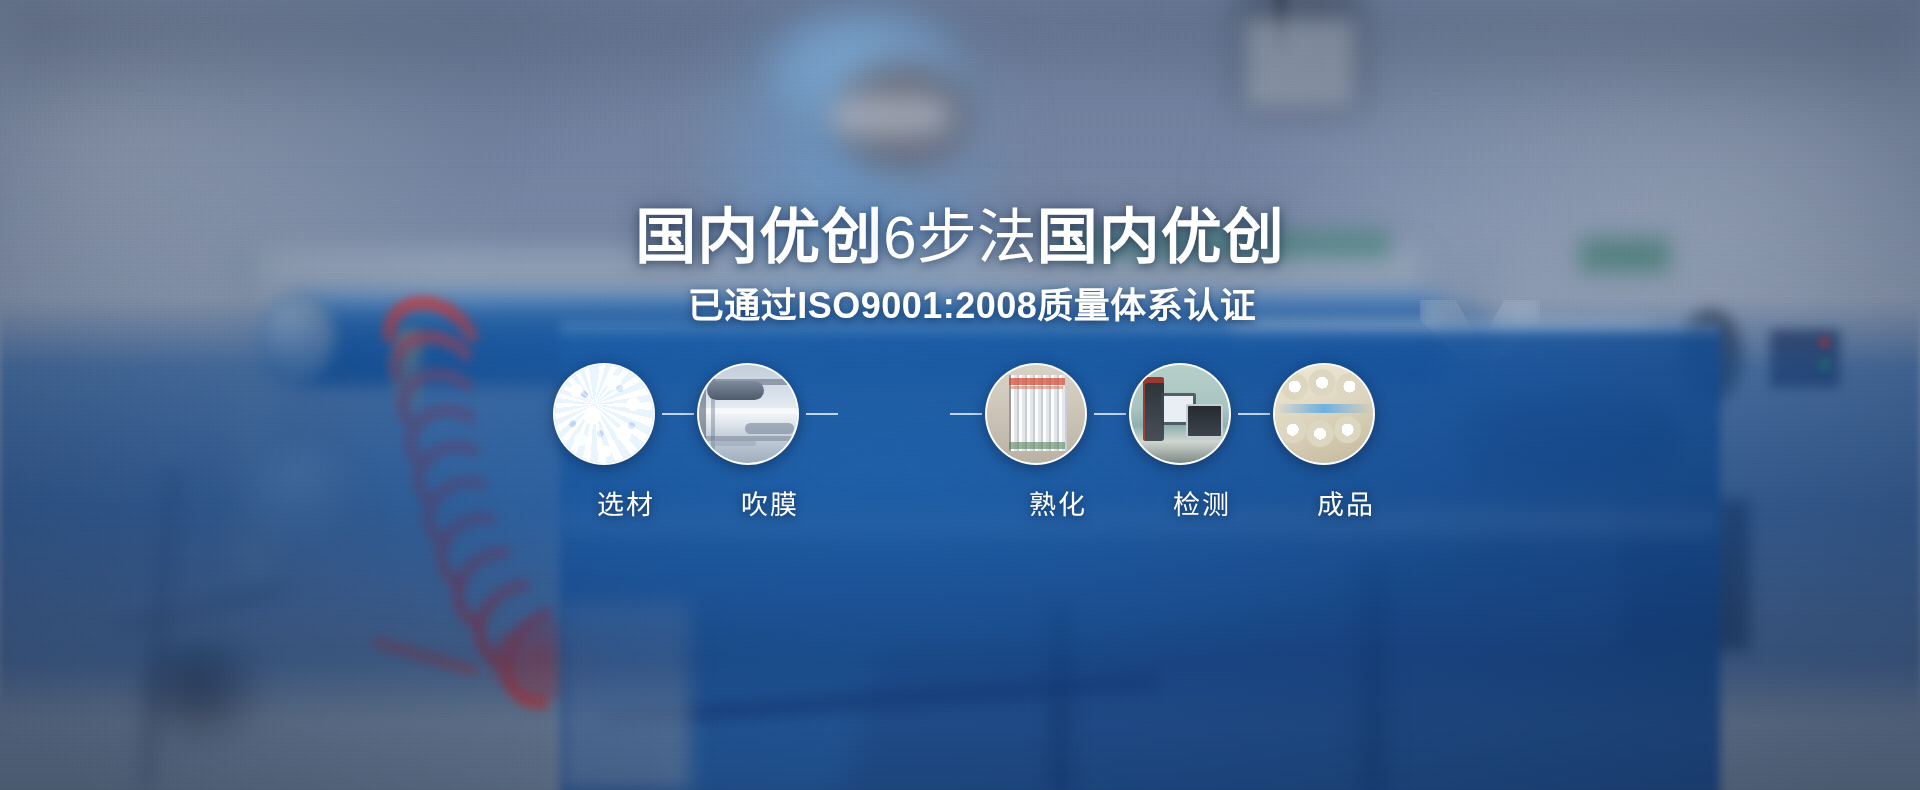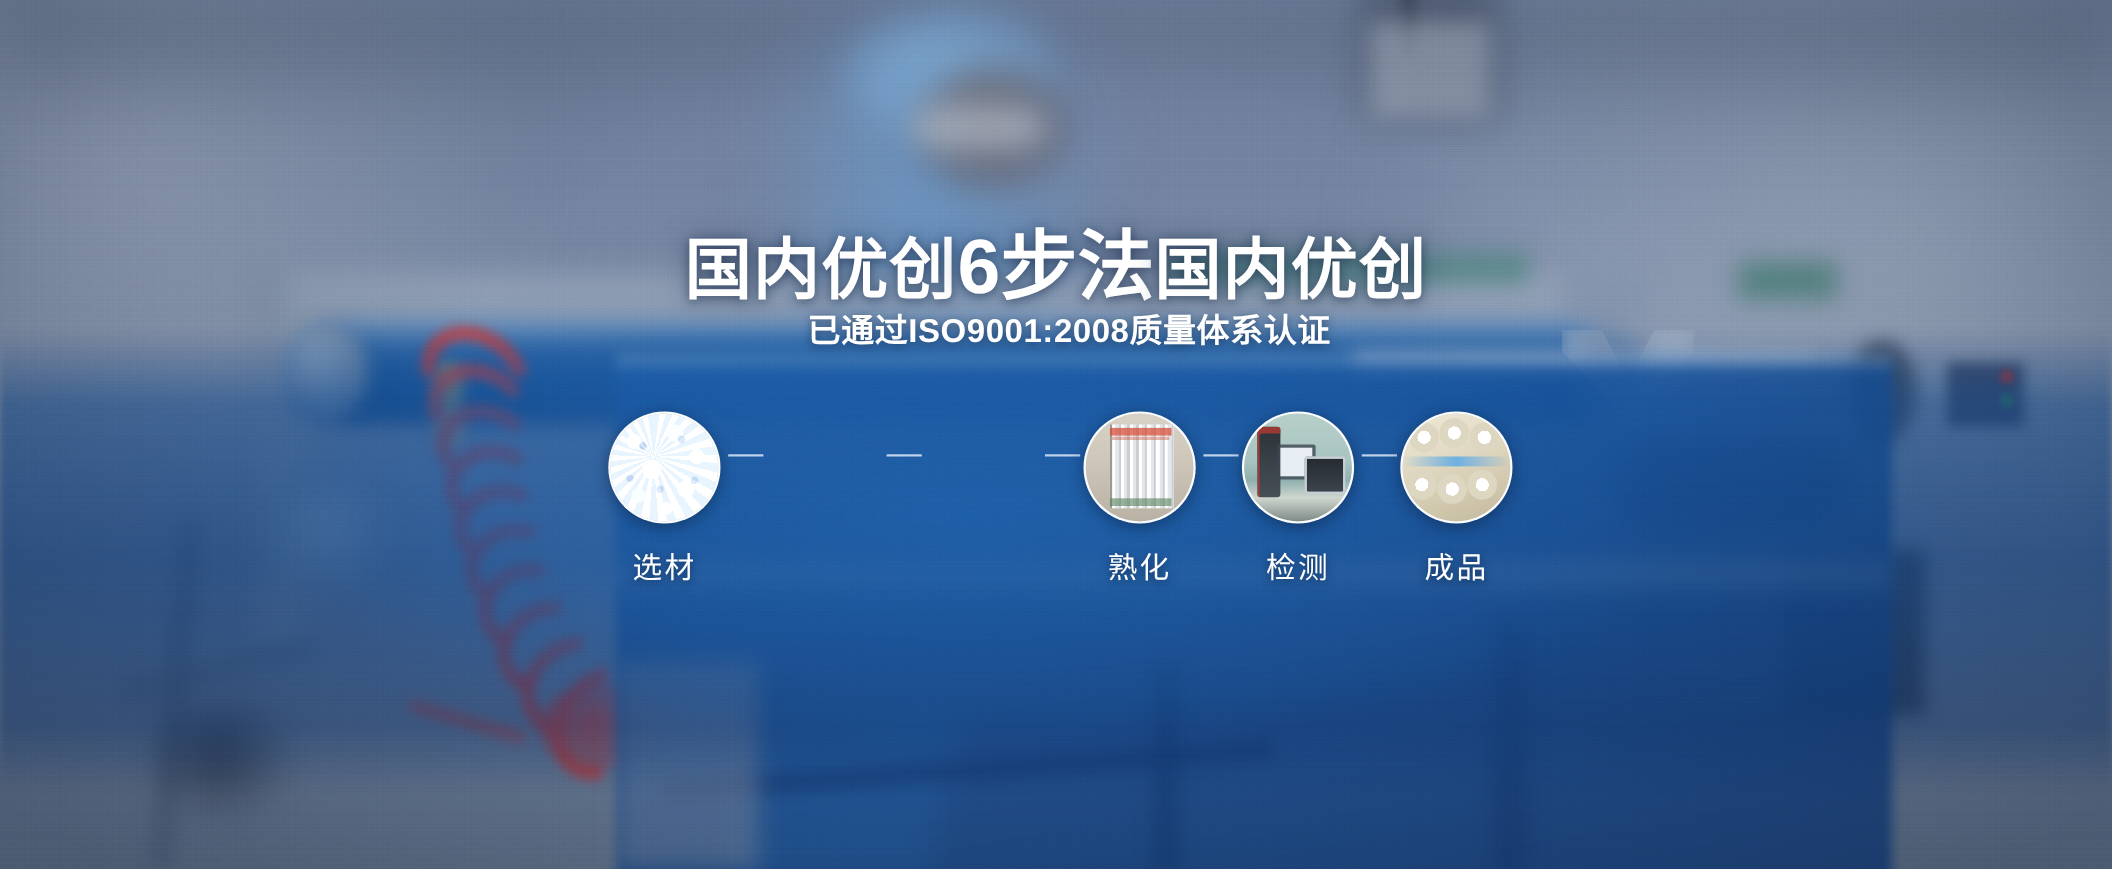--- a/index.html
+++ b/index.html
@@ -342,53 +342,53 @@
     text-shadow: 0 2px 10px rgba(8,26,56,.55), 0 0 26px rgba(10,30,64,.35);
   }
   .headline .seg-a,
   .headline .seg-c {
     font-size: 61px;
     font-weight: 700;
     letter-spacing: 1px;
     vertical-align: baseline;
   }
   .headline .seg-b {
-    font-size: 70px;
-    font-weight: 700;
+    font-size: 60px;
+    font-weight: 400;
     letter-spacing: 0px;
     vertical-align: baseline;
   }
 
   .subheadline {
     position: absolute;
     left: 0; right: 0;
     top: 276px;
     text-align: center;
     white-space: nowrap;
     color: #ffffff;
-    font-size: 30px;
+    font-size: 36px;
     font-weight: 700;
     letter-spacing: .5px;
     text-shadow: 0 2px 9px rgba(8,26,56,.6);
     margin-left: 24px;
   }
 
   
   .steps {
     position: absolute;
     left: 553px;
     top: 363px;
     width: 822px;
     height: 170px;
   }
   .step {
     position: absolute;
-    top: 11px;
+    top: 0;
     width: 102px;
-    text-align: center;
+    text-align: right;
   }
   .step-circle {
     width: 102px;
     height: 102px;
     border-radius: 50%;
     border: 2px solid rgba(255,255,255,.92);
     box-sizing: border-box;
     overflow: hidden;
     position: relative;
     box-shadow: 0 3px 14px rgba(6,22,48,.45);
@@ -626,20 +626,26 @@
     <div class="steps">
 
       <div class="step" style="left:0px">
         <div class="step-circle">
           <div class="thumb t-pellets"></div>
         </div>
         <div class="step-label">选材</div>
       </div>
       <div class="connector" style="left:109px"></div>
 
+      <div class="step" style="left:144px">
+        <div class="step-circle">
+          <div class="thumb t-blow"></div>
+        </div>
+        <div class="step-label">吹膜</div>
+      </div>
       <div class="connector" style="left:253px"></div>
 
       <div class="connector" style="left:397px"></div>
 
       <div class="step" style="left:432px">
         <div class="step-circle">
           <div class="thumb t-cure"></div>
         </div>
         <div class="step-label">熟化</div>
       </div>

